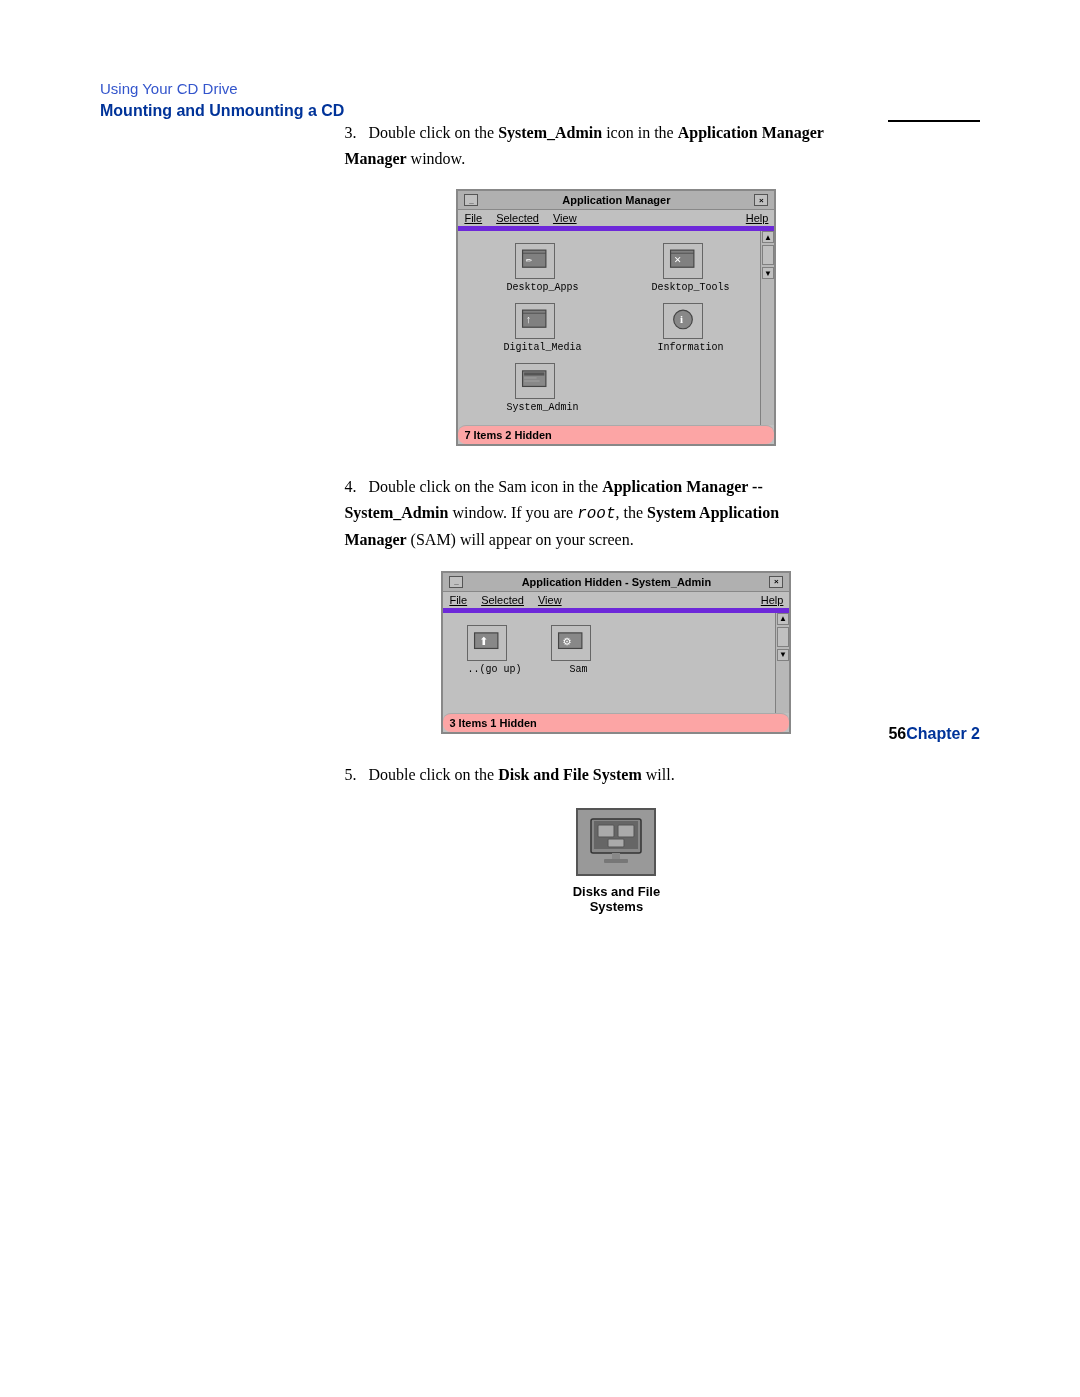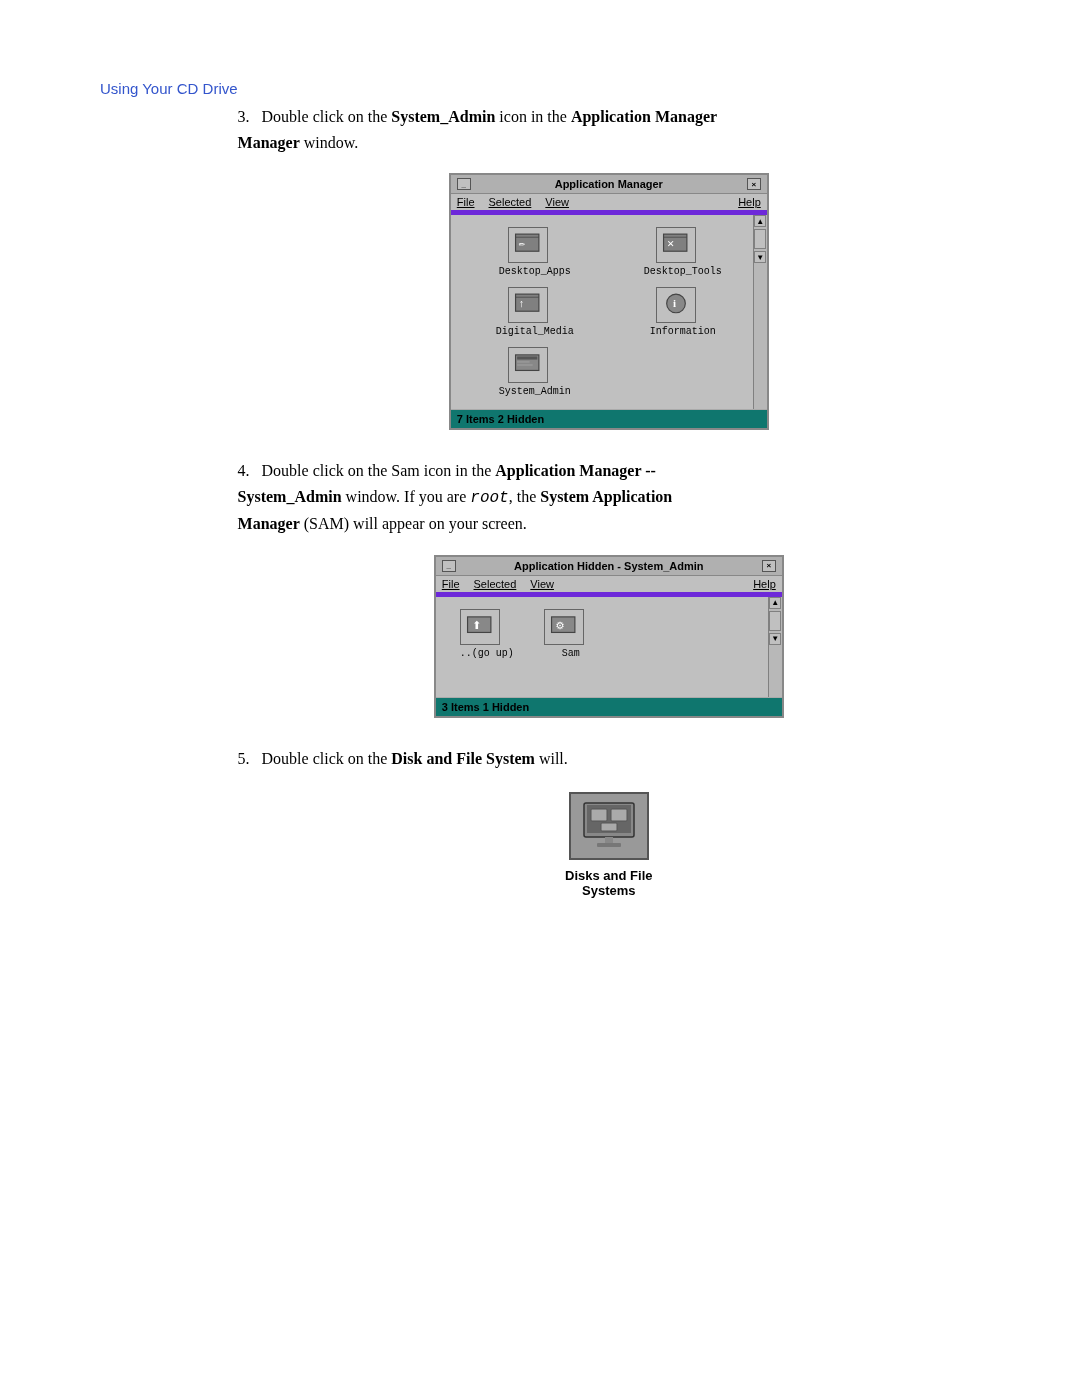--- a/index.html
+++ b/index.html
@@ -33,21 +33,21 @@
 
     .section-title {
       color: #003399;
       font-size: 16px;
       font-weight: bold;
       font-family: Arial, sans-serif;
       margin-top: 4px;
     }
 
     .content-section {
-      margin-top: 24px;
+      margin-top: 40px;
       flex: 1;
     }
 
     .step-paragraph {
       font-size: 16px;
       line-height: 1.6;
       margin-bottom: 18px;
       text-align: justify;
     }
 
@@ -142,25 +142,26 @@
     }
 
     .icon-label {
       font-size: 10px;
       font-family: 'Courier New', Courier, monospace;
       text-align: center;
       padding-left: 14px;
     }
 
     .window-statusbar {
-      background: #0f766e;
+      background: #fca5a5;
       border-top: 1px solid #aaa;
       padding: 3px 6px;
       font-size: 11px;
       font-weight: bold;
+      border-radius: 8px;
     }
 
     
     .icon-svg {
       width: 32px;
       height: 28px;
     }
 
     
     .page-footer {
@@ -243,20 +244,21 @@
       margin-bottom: 28px;
     }
   </style>
 </head>
 <body>
 
 <div class="page">
 
   <div class="breadcrumb-section">
     <a class="breadcrumb-link" href="#">Using Your CD Drive</a>
+    <div class="section-title">Mounting and Unmounting a CD</div>
   </div>
 
   <div class="content-section">
 
     <div class="step-item">
       <p class="step-paragraph">
         <span>3.</span>
         &nbsp;
         <span>Double click on the </span><span class="bold">System_Admin</span><span> icon in the </span><span class="bold">Application Manager</span>
         <br>
@@ -428,14 +430,18 @@
           <div style="font-size:13px;font-family:Arial,sans-serif;font-weight:bold;text-align:center;margin-top:5px;max-width:100px;">
             <span>Disks and File</span><br>
             <span>Systems</span>
           </div>
         </div>
       </div>
     </div>
 
   </div>
 
+  <div class="page-footer">
+    <span class="footer-page-num">56</span>
+    <span class="footer-chapter">Chapter 2</span>
+  </div>
 
 </div>
 
 </body></html>

